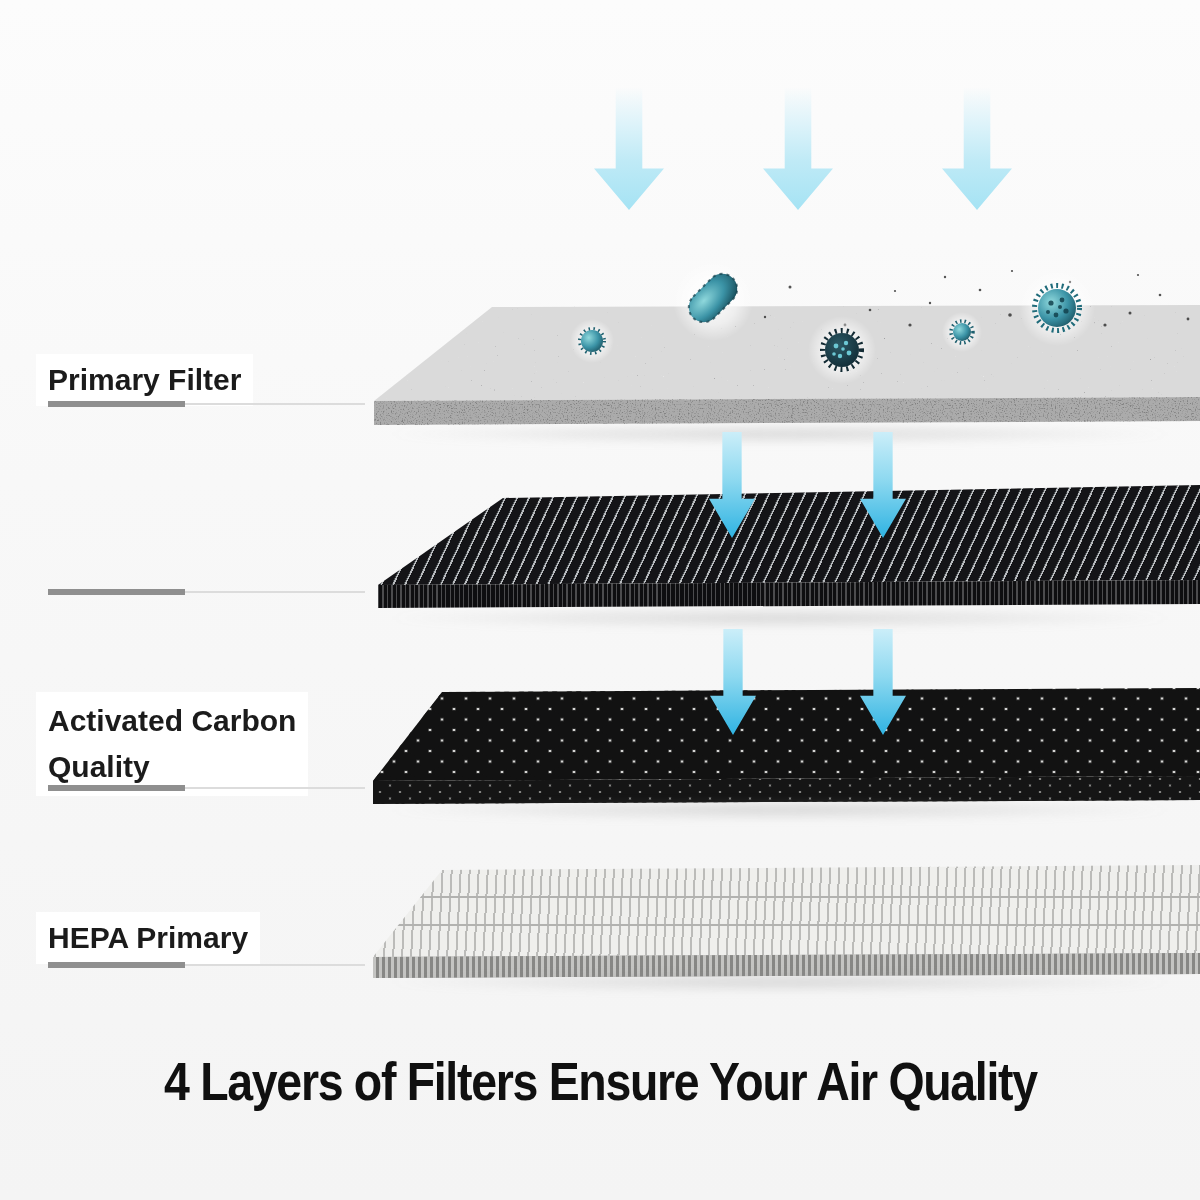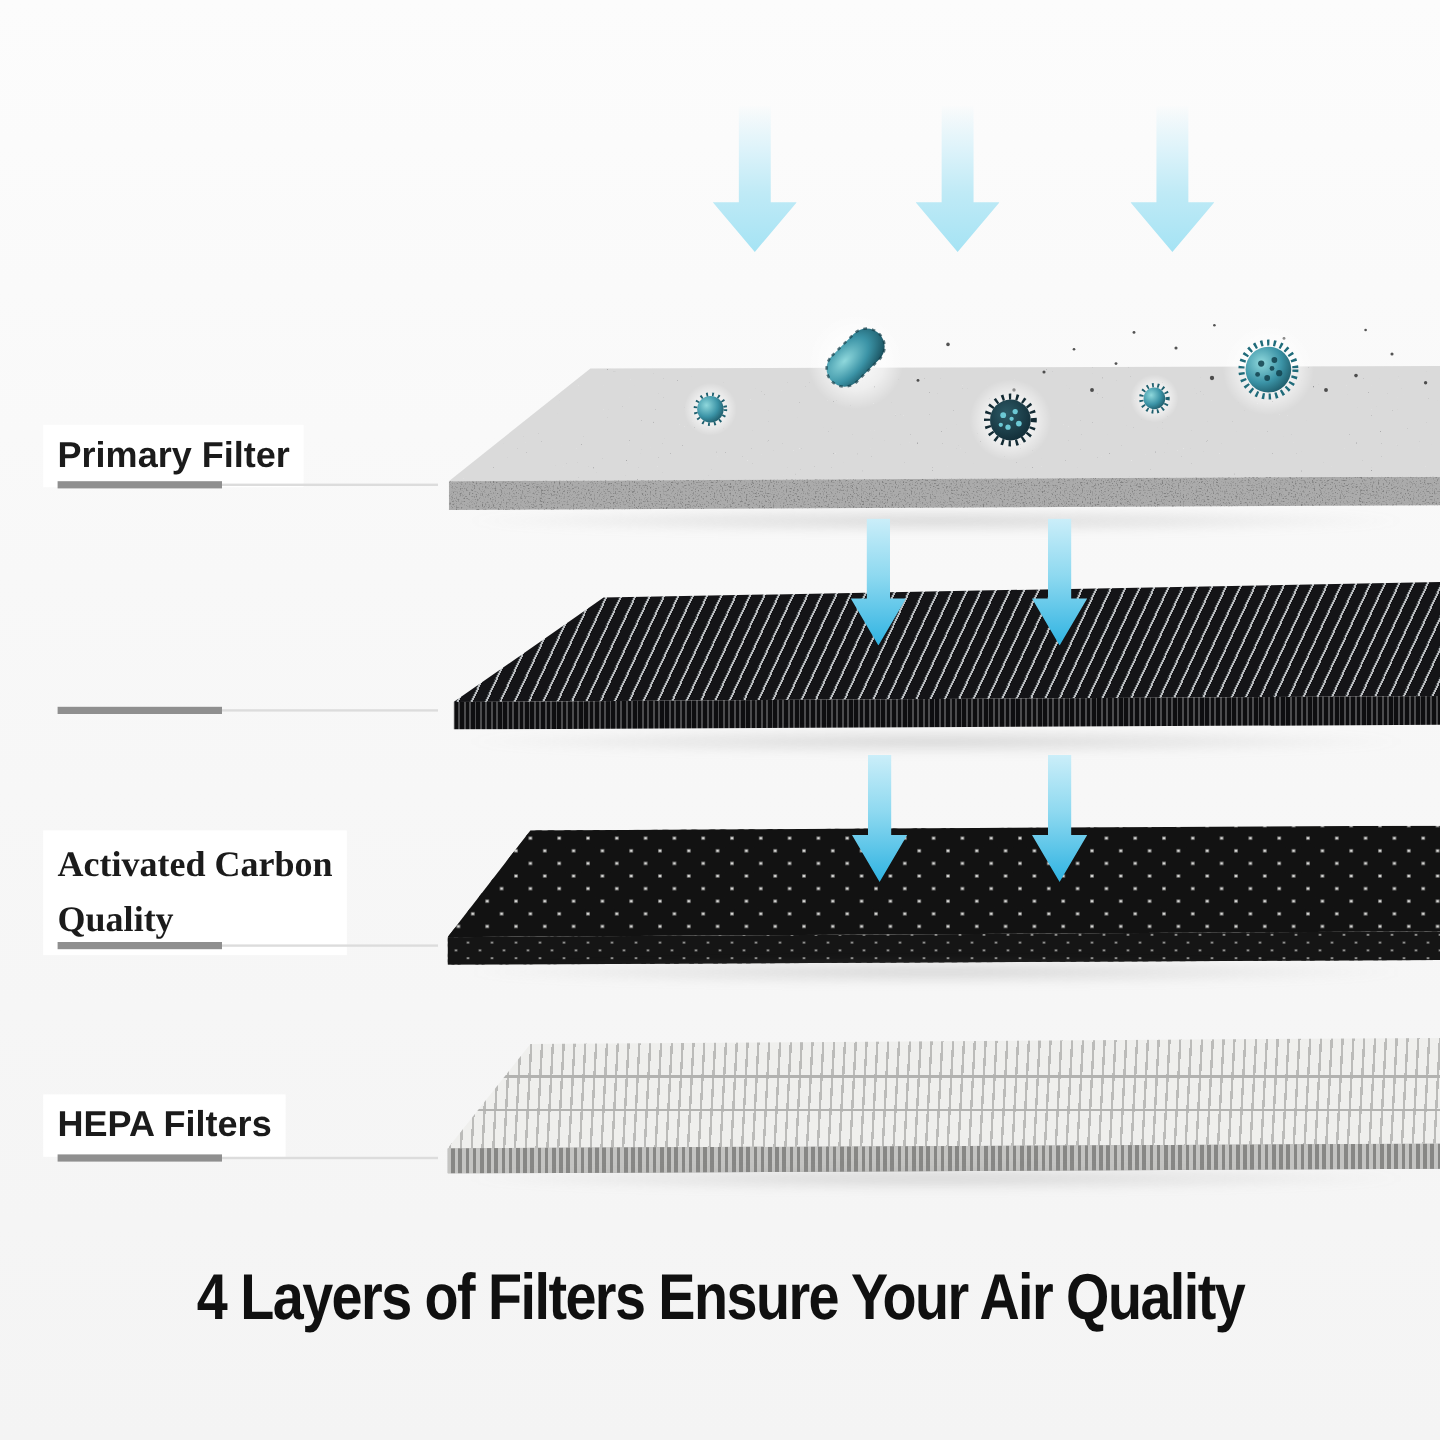--- a/index.html
+++ b/index.html
@@ -74,21 +74,21 @@
     position:absolute;height:20px;border-radius:50%;
     background:radial-gradient(ellipse at center,rgba(140,140,140,0.30),rgba(140,140,140,0) 70%);
     filter:blur(4px);
   }
   
   .label-plate{
     position:absolute;background:#ffffff;padding:6px 12px;
     color:#1b1b1b;font-weight:bold;font-size:30px;line-height:40px;
     white-space:nowrap;z-index:8;
   }
-  .label-plate.two-line{line-height:46px;font-family:Liberation Serif, serif;}
+  .label-plate.two-line{line-height:46px;}
   .rule-dark{position:absolute;width:137px;height:6px;background:#8f8f8f;z-index:8;}
   .rule-light{position:absolute;width:180px;height:2px;background:#dcdcdc;z-index:8;}
   
   #headline{
     position:absolute;left:0;right:0;top:1050px;text-align:center;z-index:9;
   }
   #headline span{
     display:inline-block;color:#101010;font-weight:bold;font-size:54px;
     letter-spacing:-1.5px;transform:scaleX(0.86);transform-origin:center;
     white-space:nowrap;
@@ -245,21 +245,21 @@
   <div class="rule-dark" style="left:48px;top:589px;"></div>
   <div class="rule-light" style="left:185px;top:591px;"></div>
 
   <div class="label-plate two-line" style="left:36px;top:692px;">
     <div>Activated Carbon</div>
     <div>Quality</div>
   </div>
   <div class="rule-dark" style="left:48px;top:785px;"></div>
   <div class="rule-light" style="left:185px;top:787px;"></div>
 
-  <div class="label-plate" style="left:36px;top:912px;">HEPA Filters</div>
+  <div class="label-plate" style="left:36px;top:912px;">HEPA Primary</div>
   <div class="rule-dark" style="left:48px;top:962px;"></div>
   <div class="rule-light" style="left:185px;top:964px;"></div>
 
   <div id="headline">
     <span>4 Layers of Filters Ensure Your Air Quality</span>
   </div>
 
 </div>
 
 </body></html>

